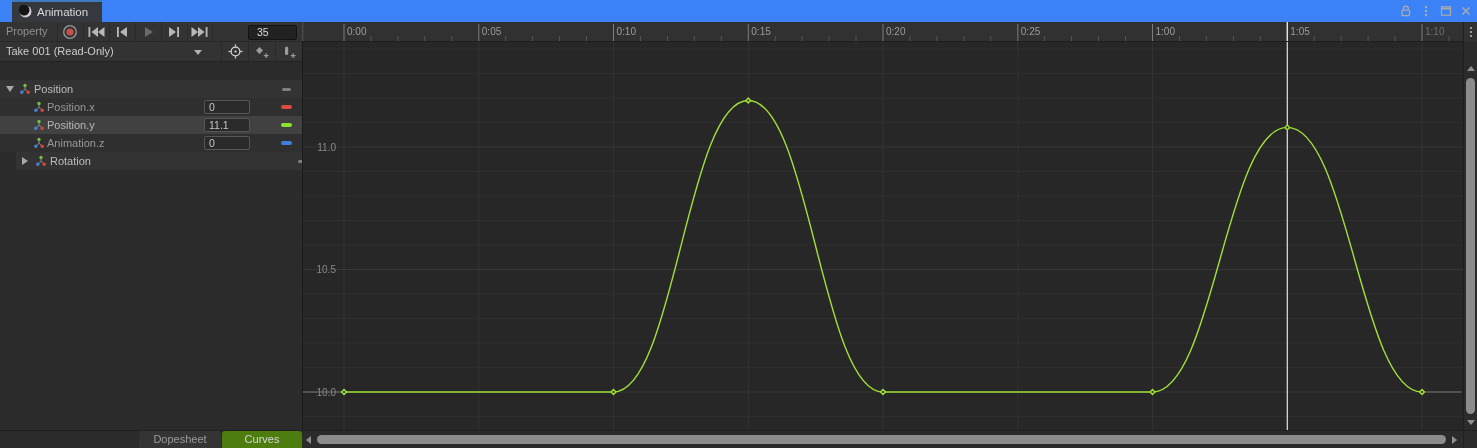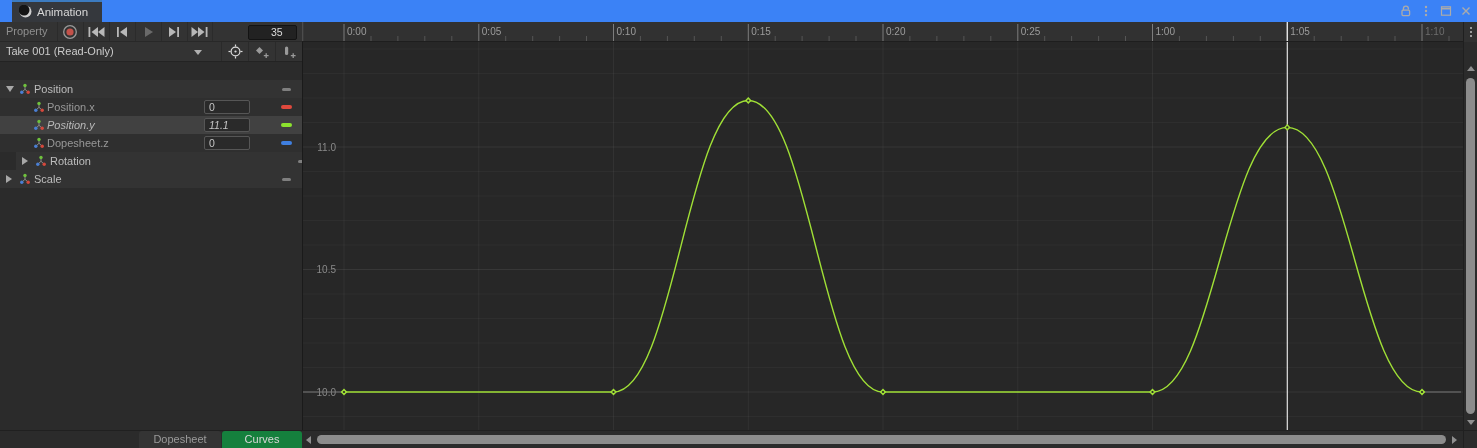--- a/index.html
+++ b/index.html
@@ -15,21 +15,21 @@
   .win-controls { position:absolute; right:3px; top:3px; display:flex; gap:3px; }
   .win-btn { width:17px; height:16px; display:flex; align-items:center; justify-content:center; }
 
   
   .toolbar { position:absolute; left:0; top:22px; width:302px; height:20px; background:#333;
              border-bottom:1px solid #282828; display:flex; align-items:stretch; }
   .preview-label { color:#8f8f8f; line-height:19px; padding:0 9px 0 6px; }
   .tbtn { width:26px; display:flex; align-items:center; justify-content:center; border-left:1px solid #2b2b2b; }
   .tbtn:last-of-type { border-right:1px solid #2b2b2b; }
   .frame-field { position:absolute; right:5px; top:3px; width:49px; height:15px; background:#222;
-                 border:1px solid #131313; border-radius:2px; color:#dcdcdc; padding-left:22px;
+                 border:1px solid #131313; border-radius:2px; color:#dcdcdc; padding-left:8px;
                  line-height:13px; font-size:10.5px; }
 
   
   .clipbar { position:absolute; left:0; top:42px; width:302px; height:20px; background:#333;
              border-bottom:1px solid #232323; }
   .clip-select { position:absolute; left:0; top:0; width:212px; height:20px; }
   .clip-name { position:absolute; left:6px; top:0; line-height:19px; color:#cccccc; }
   .caret-down { position:absolute; right:10px; top:8px; width:0; height:0;
                 border-left:4px solid transparent; border-right:4px solid transparent; border-top:5px solid #b0b0b0; }
   .clip-btn { position:absolute; top:0; width:27px; height:19px; border-left:1px solid #2a2a2a;
@@ -69,21 +69,21 @@
   .vdots i { width:2px; height:2px; background:#9a9a9a; }
   .arr-up   { position:absolute; left:3px; top:44px; width:0; height:0; border-left:4px solid transparent; border-right:4px solid transparent; border-bottom:5px solid #8f8f8f; }
   .arr-down { position:absolute; left:3px; top:398px; width:0; height:0; border-left:4px solid transparent; border-right:4px solid transparent; border-top:5px solid #8f8f8f; }
   .vthumb { position:absolute; left:2px; top:56px; width:9px; height:336px; background:#8c8c8c; border-radius:4.5px; }
 
   .bottombar { position:absolute; left:0; top:430px; width:1477px; height:18px; background:#2b2b2b;
                border-top:1px solid #202020; }
   .tabs-left { position:absolute; left:0; top:0; width:302px; height:17px; display:flex; justify-content:flex-end; }
   .btab { height:17px; line-height:17px; text-align:center; border-radius:3px 3px 0 0; margin-left:1px; }
   .btab.inactive { width:82px; background:#343434; color:#9a9a9a; }
-  .btab.active   { width:80px; background:#15803d; color:#d8d8d8; }
+  .btab.active   { width:80px; background:#4d7c0f; color:#d8d8d8; }
   .arr-left  { position:absolute; left:306px; top:5px; width:0; height:0; border-top:4px solid transparent; border-bottom:4px solid transparent; border-right:5px solid #8f8f8f; }
   .arr-right { position:absolute; left:1452px; top:5px; width:0; height:0; border-top:4px solid transparent; border-bottom:4px solid transparent; border-left:5px solid #8f8f8f; }
   .hthumb { position:absolute; left:317px; top:4px; width:1129px; height:9px; background:#8c8c8c; border-radius:4.5px; }
   .hcorner { position:absolute; left:1463px; top:0; width:14px; height:17px; background:#2b2b2b; border-left:1px solid #202020; }
 </style>
 </head>
 <body>
 
 <div id="app">
 
@@ -210,62 +210,51 @@
         <span class="picon" style="left:33px"><svg width="12" height="12" viewBox="0 0 12 12">
             <path d="M6 6.3 L6 2.8 M6 6.3 L3 9 M6 6.3 L9 9" stroke="#8a8a8a" stroke-width="1"></path>
             <circle cx="6" cy="2.5" r="1.7" fill="#6fc23d"></circle>
             <circle cx="2.8" cy="9.2" r="1.7" fill="#4a7fd4"></circle>
             <circle cx="9.2" cy="9.2" r="1.7" fill="#d4483c"></circle>
           </svg></span>
         <span class="plabel chd" style="left:47px">Position.x</span>
         <span class="pvalue">0</span>
         <span class="pill" style="background:#e0493d"></span>
       </div>
-      <div class="prow sel" style="top: 54px; font-style: italic;">
+      <div class="prow sel" style="top: 54px;">
         <span class="picon" style="left:33px"><svg width="12" height="12" viewBox="0 0 12 12">
             <path d="M6 6.3 L6 2.8 M6 6.3 L3 9 M6 6.3 L9 9" stroke="#8a8a8a" stroke-width="1"></path>
             <circle cx="6" cy="2.5" r="1.7" fill="#6fc23d"></circle>
             <circle cx="2.8" cy="9.2" r="1.7" fill="#4a7fd4"></circle>
             <circle cx="9.2" cy="9.2" r="1.7" fill="#d4483c"></circle>
           </svg></span>
         <span class="plabel chd" style="left:47px">Position.y</span>
         <span class="pvalue">11.1</span>
         <span class="pill" style="background:#8ce32e"></span>
       </div>
       <div class="prow child" style="top: 72px;">
         <span class="picon" style="left:33px"><svg width="12" height="12" viewBox="0 0 12 12">
             <path d="M6 6.3 L6 2.8 M6 6.3 L3 9 M6 6.3 L9 9" stroke="#8a8a8a" stroke-width="1"></path>
             <circle cx="6" cy="2.5" r="1.7" fill="#6fc23d"></circle>
             <circle cx="2.8" cy="9.2" r="1.7" fill="#4a7fd4"></circle>
             <circle cx="9.2" cy="9.2" r="1.7" fill="#d4483c"></circle>
           </svg></span>
-        <span class="plabel chd" style="left:47px">Dopesheet.z</span>
+        <span class="plabel chd" style="left:47px">Animation.z</span>
         <span class="pvalue">0</span>
         <span class="pill" style="background:#3f7fe0"></span>
       </div>
       <div class="prow " style="top: 90px; margin-left: 16px;">
         <span class="fold closed"></span>
         <span class="picon" style="left:19px"><svg width="12" height="12" viewBox="0 0 12 12">
             <path d="M6 6.3 L6 2.8 M6 6.3 L3 9 M6 6.3 L9 9" stroke="#8a8a8a" stroke-width="1"></path>
             <circle cx="6" cy="2.5" r="1.7" fill="#6fc23d"></circle>
             <circle cx="2.8" cy="9.2" r="1.7" fill="#4a7fd4"></circle>
             <circle cx="9.2" cy="9.2" r="1.7" fill="#d4483c"></circle>
           </svg></span>
         <span class="plabel grp" style="left:34px">Rotation</span>
-        <span class="pill small" style="background:#8d8d8d"></span>
-      </div>
-      <div class="prow " style="top: 108px;">
-        <span class="fold closed"></span>
-        <span class="picon" style="left:19px"><svg width="12" height="12" viewBox="0 0 12 12">
-            <path d="M6 6.3 L6 2.8 M6 6.3 L3 9 M6 6.3 L9 9" stroke="#8a8a8a" stroke-width="1"></path>
-            <circle cx="6" cy="2.5" r="1.7" fill="#6fc23d"></circle>
-            <circle cx="2.8" cy="9.2" r="1.7" fill="#4a7fd4"></circle>
-            <circle cx="9.2" cy="9.2" r="1.7" fill="#d4483c"></circle>
-          </svg></span>
-        <span class="plabel grp" style="left:34px">Scale</span>
         <span class="pill small" style="background:#8d8d8d"></span>
       </div>
     </div>
 
   <svg class="ruler" id="ruler-svg" width="1161" height="20">
       <rect x="0" y="0" width="1161" height="20" fill="#313131"></rect>
       <g>
         <line x1="42.0" y1="2" x2="42.0" y2="20" stroke="#7d7d7d" stroke-width="1"></line>
         <line x1="69.0" y1="14" x2="69.0" y2="20" stroke="#565656" stroke-width="1"></line>
         <line x1="95.9" y1="14" x2="95.9" y2="20" stroke="#565656" stroke-width="1"></line>

